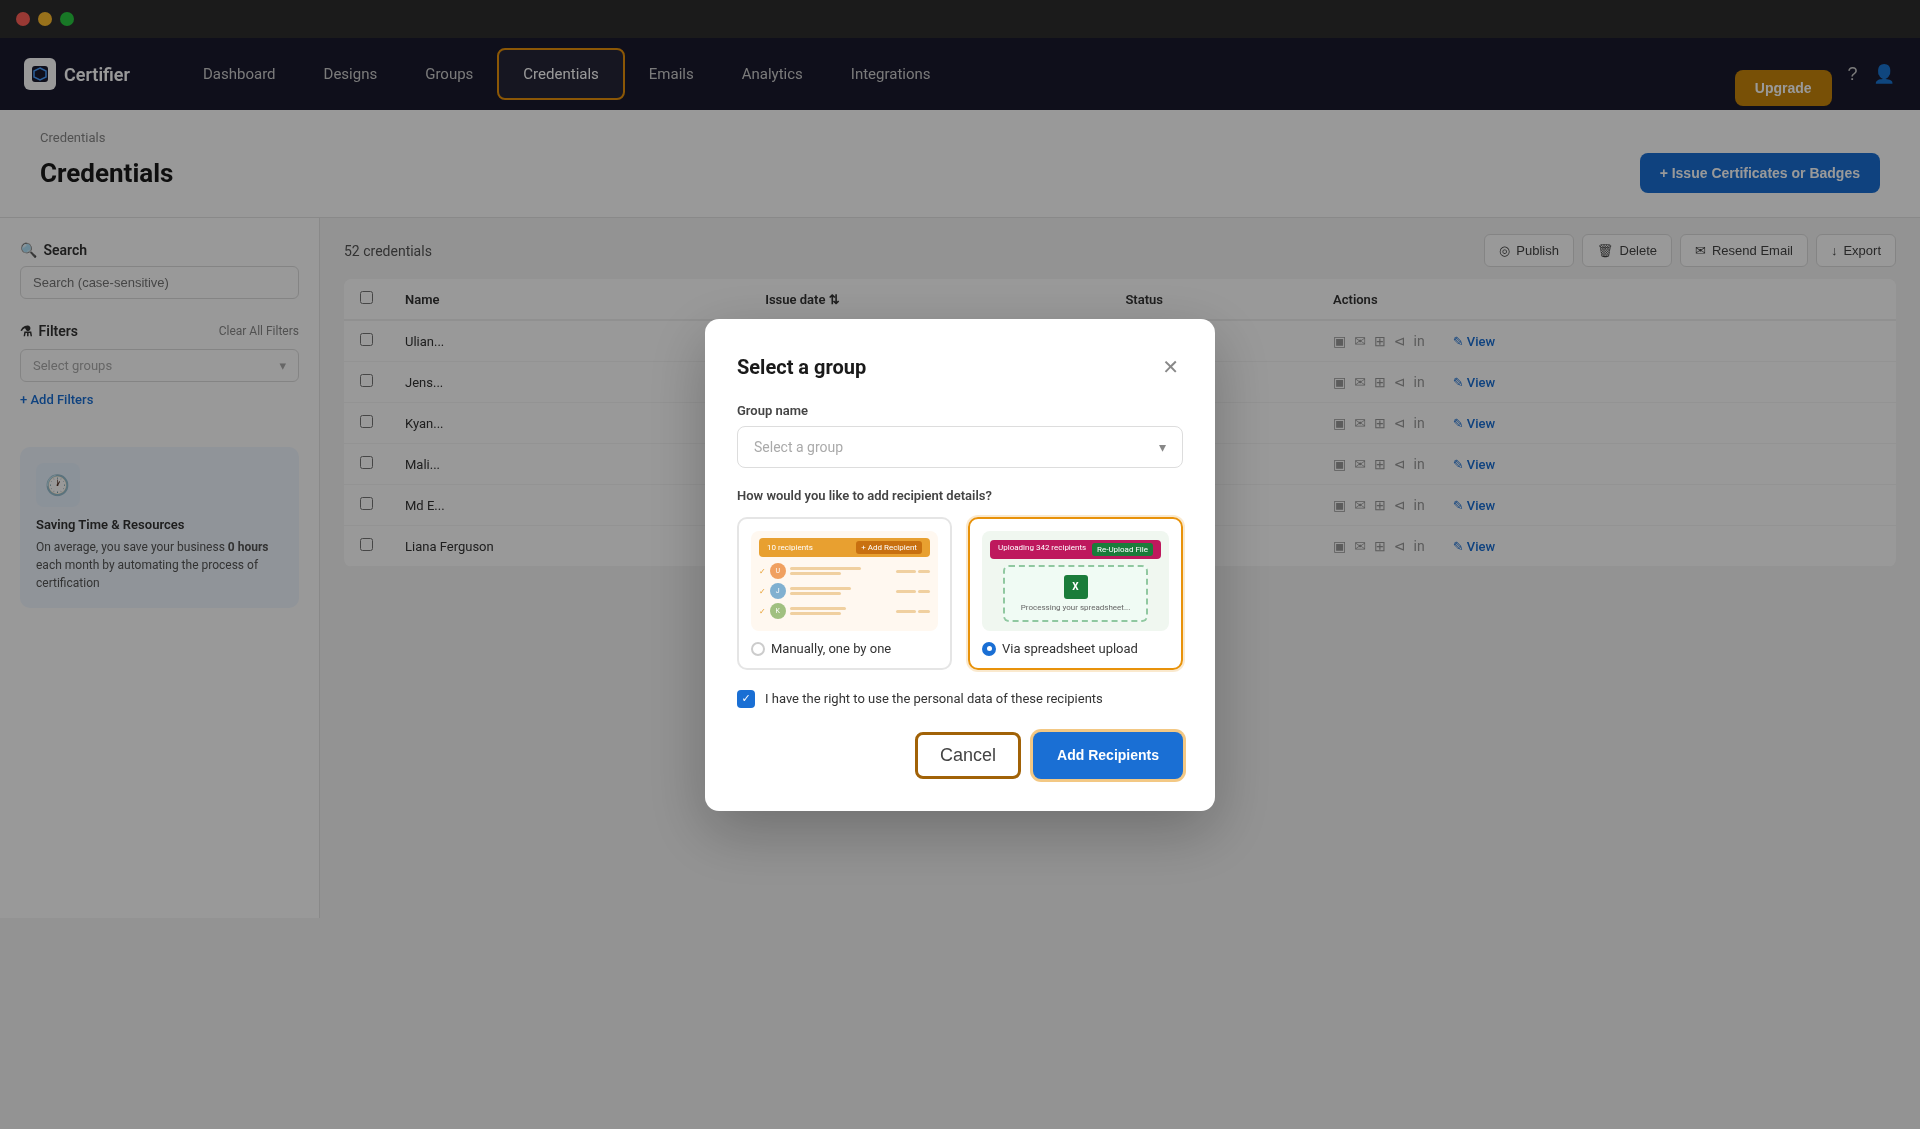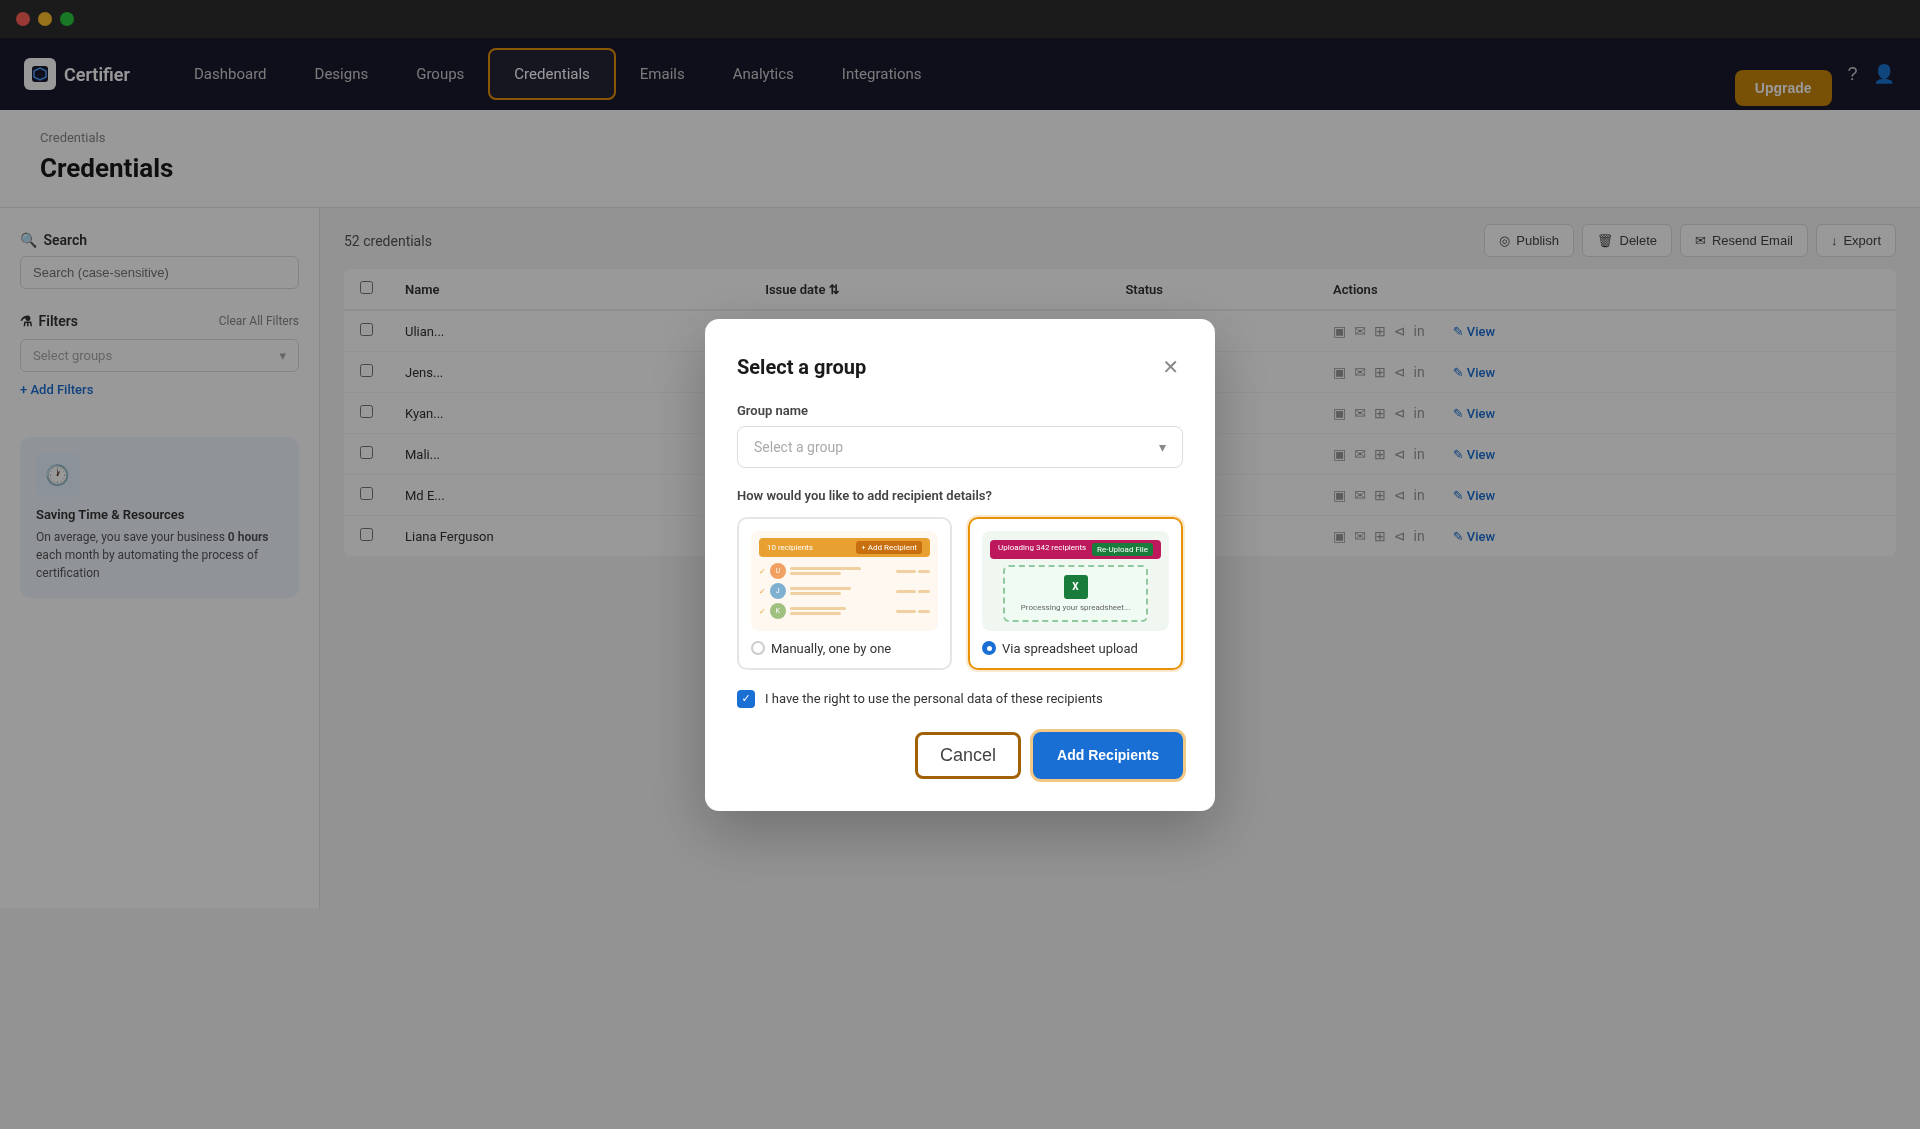--- a/index.html
+++ b/index.html
@@ -6,21 +6,21 @@
     body { font-family: -apple-system, BlinkMacSystemFont, 'Segoe UI', Roboto, sans-serif; background: #f5f5f5; min-height: 1129px; }
 
     
     .traffic-lights { display: flex; gap: 8px; align-items: center; padding: 12px 16px; background: #2d2d2d; }
     .tl { width: 14px; height: 14px; border-radius: 50%; }
     .tl-red { background: #ff5f57; }
     .tl-yellow { background: #febc2e; }
     .tl-green { background: #28c840; }
 
     
-    nav { background: #1a1a2e; display: flex; align-items: center; padding: 0 24px; height: 72px; gap: 0; }
+    nav { background: #1a1a2e; display: flex; align-items: center; padding: 0 24px; height: 72px; gap: 9px; }
     .nav-logo { display: flex; align-items: center; gap: 8px; color: white; font-size: 18px; font-weight: 600; margin-right: 40px; text-decoration: none; }
     .nav-logo-icon { width: 32px; height: 32px; background: white; border-radius: 6px; display: flex; align-items: center; justify-content: center; }
     .nav-logo-icon svg { width: 20px; height: 20px; }
     .nav-items { display: flex; align-items: center; gap: 0; flex: 1; }
     .nav-item { color: #ccc; text-decoration: none; padding: 0 24px; height: 72px; display: flex; align-items: center; font-size: 15px; cursor: pointer; position: relative; }
     .nav-item.active { color: white; background: rgba(255,255,255,0.05); border: 2.5px solid #e8920a; border-radius: 8px; height: 52px; }
     .nav-right { display: flex; align-items: center; gap: 16px; margin-left: auto; }
     .upgrade-btn { background: #c8860a; color: white; border: none; border-radius: 8px; padding: 10px 20px; font-size: 14px; font-weight: 600; cursor: pointer; margin-top: 28px; }
     .nav-icon-btn { background: none; border: none; color: #ccc; cursor: pointer; font-size: 18px; }
 
@@ -94,21 +94,21 @@
     .manual-check { color: #e8a030; font-size: 8px; }
     .manual-avatar { width: 16px; height: 16px; border-radius: 50%; background: #ccc; display: flex; align-items: center; justify-content: center; font-size: 7px; color: white; }
     .manual-lines { flex: 1; display: flex; flex-direction: column; gap: 2px; }
     .manual-line { height: 3px; background: #f0d0a0; border-radius: 2px; }
     .manual-line-short { width: 50%; }
     .spreadsheet-content { display: flex; flex-direction: column; align-items: center; gap: 6px; width: 100%; padding: 8px; }
     .spreadsheet-header { background: #be185d; border-radius: 4px; padding: 3px 8px; font-size: 9px; color: white; text-align: right; width: 100%; display: flex; justify-content: space-between; }
     .spreadsheet-drop { border: 2px dashed #90c8a0; border-radius: 6px; width: 85%; padding: 8px; display: flex; flex-direction: column; align-items: center; justify-content: center; gap: 4px; background: #f0fbf4; }
     .excel-icon { width: 24px; height: 24px; background: #1a7c3a; border-radius: 3px; display: flex; align-items: center; justify-content: center; color: white; font-size: 10px; font-weight: 700; }
     .spreadsheet-text { font-size: 8px; color: #666; }
-    .method-radio-row { display: flex; align-items: center; gap: 6px; }
+    .method-radio-row { display: flex; align-items: flex-end; gap: 6px; }
     .method-radio { width: 14px; height: 14px; border-radius: 50%; border: 2px solid #ccc; display: flex; align-items: center; justify-content: center; }
     .method-radio.checked { border-color: #1a6fd4; background: #1a6fd4; }
     .method-radio.checked::after { content: ''; width: 5px; height: 5px; background: white; border-radius: 50%; }
     .method-radio-label { font-size: 13px; color: #333; }
 
     
     .checkbox-row { display: flex; align-items: center; gap: 10px; margin-bottom: 24px; }
     .checkbox { width: 18px; height: 18px; border-radius: 4px; background: #1a6fd4; display: flex; align-items: center; justify-content: center; color: white; font-size: 11px; cursor: pointer; }
     .checkbox-label { font-size: 13px; color: #333; }
 
@@ -150,20 +150,21 @@
     <button class="nav-icon-btn">?</button>
     <button class="nav-icon-btn">👤</button>
   </div>
 </nav>
 
 <div class="page-wrapper">
   <div class="page-header">
     <div class="breadcrumb">Credentials</div>
     <div class="page-title">
       <span>Credentials</span>
+      <button class="issue-btn">+ Issue Certificates or Badges</button>
     </div>
   </div>
 
   <div class="main-content">
 
     <div class="sidebar">
       <div class="search-section">
         <div class="search-label">
           <span>🔍</span>
           <span>Search</span>

